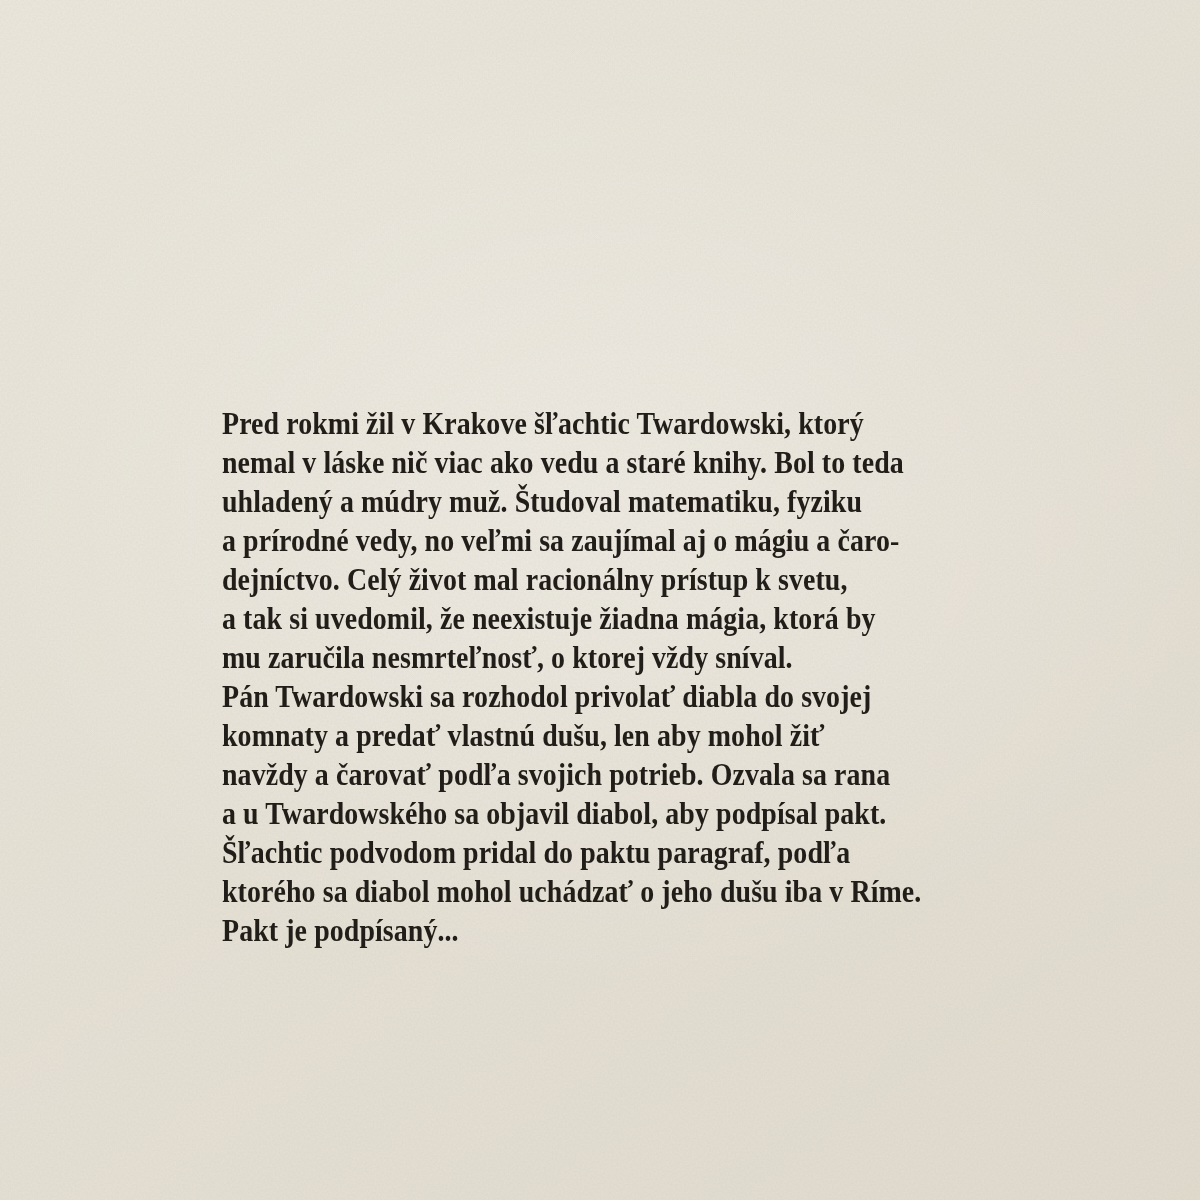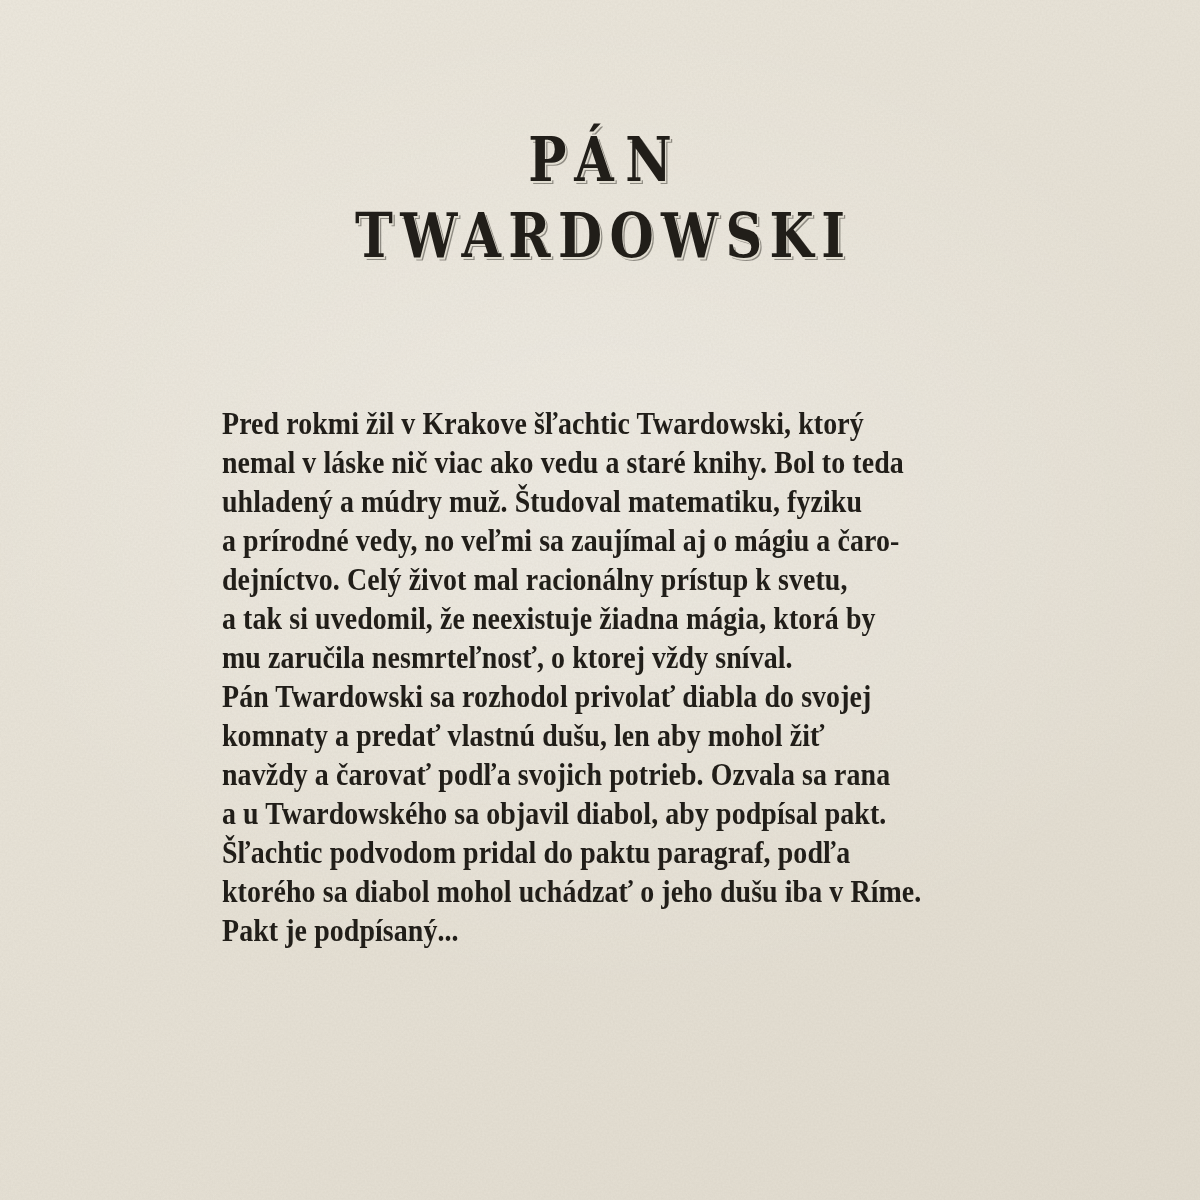--- a/index.html
+++ b/index.html
@@ -68,24 +68,20 @@
 <div class="page">
 
   <svg class="texture" width="1200" height="1200" xmlns="http://www.w3.org/2000/svg" aria-hidden="true">
     <filter id="grain" x="0" y="0" width="100%" height="100%">
       <feTurbulence type="fractalNoise" baseFrequency="0.52" numOctaves="3" seed="11" stitchTiles="stitch"></feTurbulence>
       <feColorMatrix type="matrix" values="0 0 0 0 0.38  0 0 0 0 0.35  0 0 0 0 0.29  0 0 0 0.13 0"></feColorMatrix>
     </filter>
     <rect width="1200" height="1200" filter="url(#grain)"></rect>
   </svg>
 
-  <header class="title">
-    <div class="title-line t1">PÁN</div>
-    <div class="title-line t2">TWARDOWSKI</div>
-  </header>
 
   <main class="story">
     <div class="story-line">Pred rokmi žil v Krakove šľachtic Twardowski, ktorý</div>
     <div class="story-line">nemal v láske nič viac ako vedu a staré knihy. Bol to teda</div>
     <div class="story-line">uhladený a múdry muž. Študoval matematiku, fyziku</div>
     <div class="story-line">a prírodné vedy, no veľmi sa zaujímal aj o mágiu a čaro-</div>
     <div class="story-line">dejníctvo. Celý život mal racionálny prístup k svetu,</div>
     <div class="story-line">a tak si uvedomil, že neexistuje žiadna mágia, ktorá by</div>
     <div class="story-line">mu zaručila nesmrteľnosť, o ktorej vždy sníval.</div>
     <div class="story-line">Pán Twardowski sa rozhodol privolať diabla do svojej</div>

